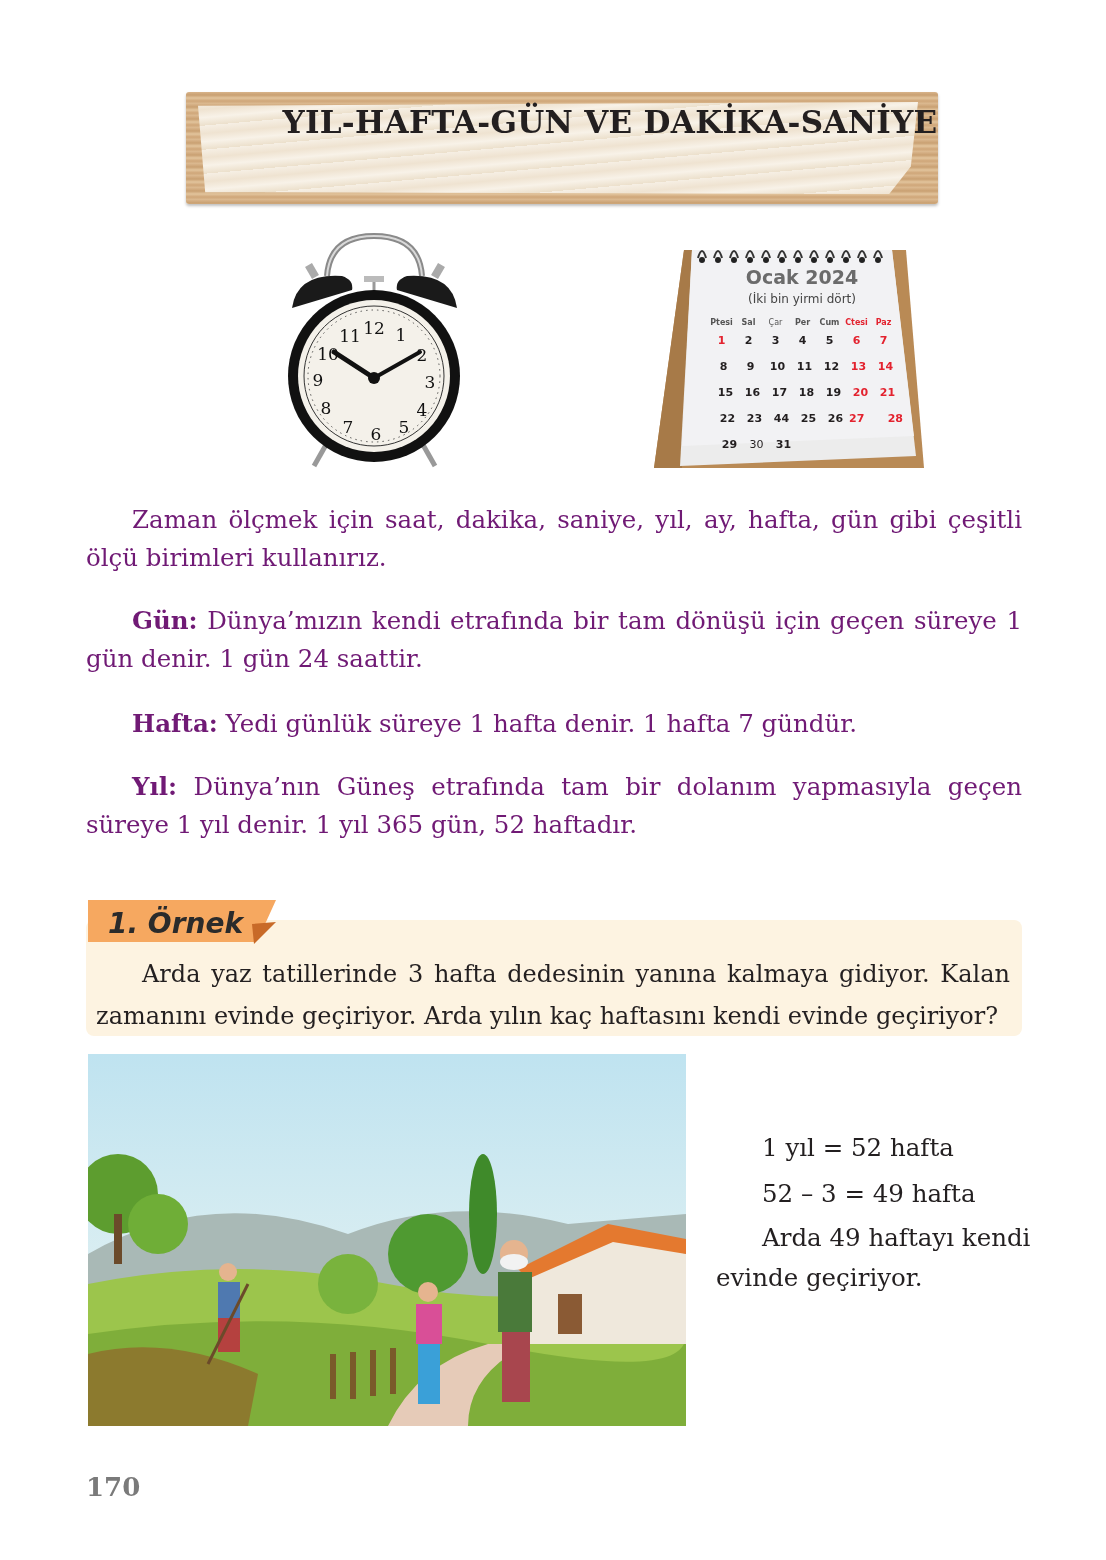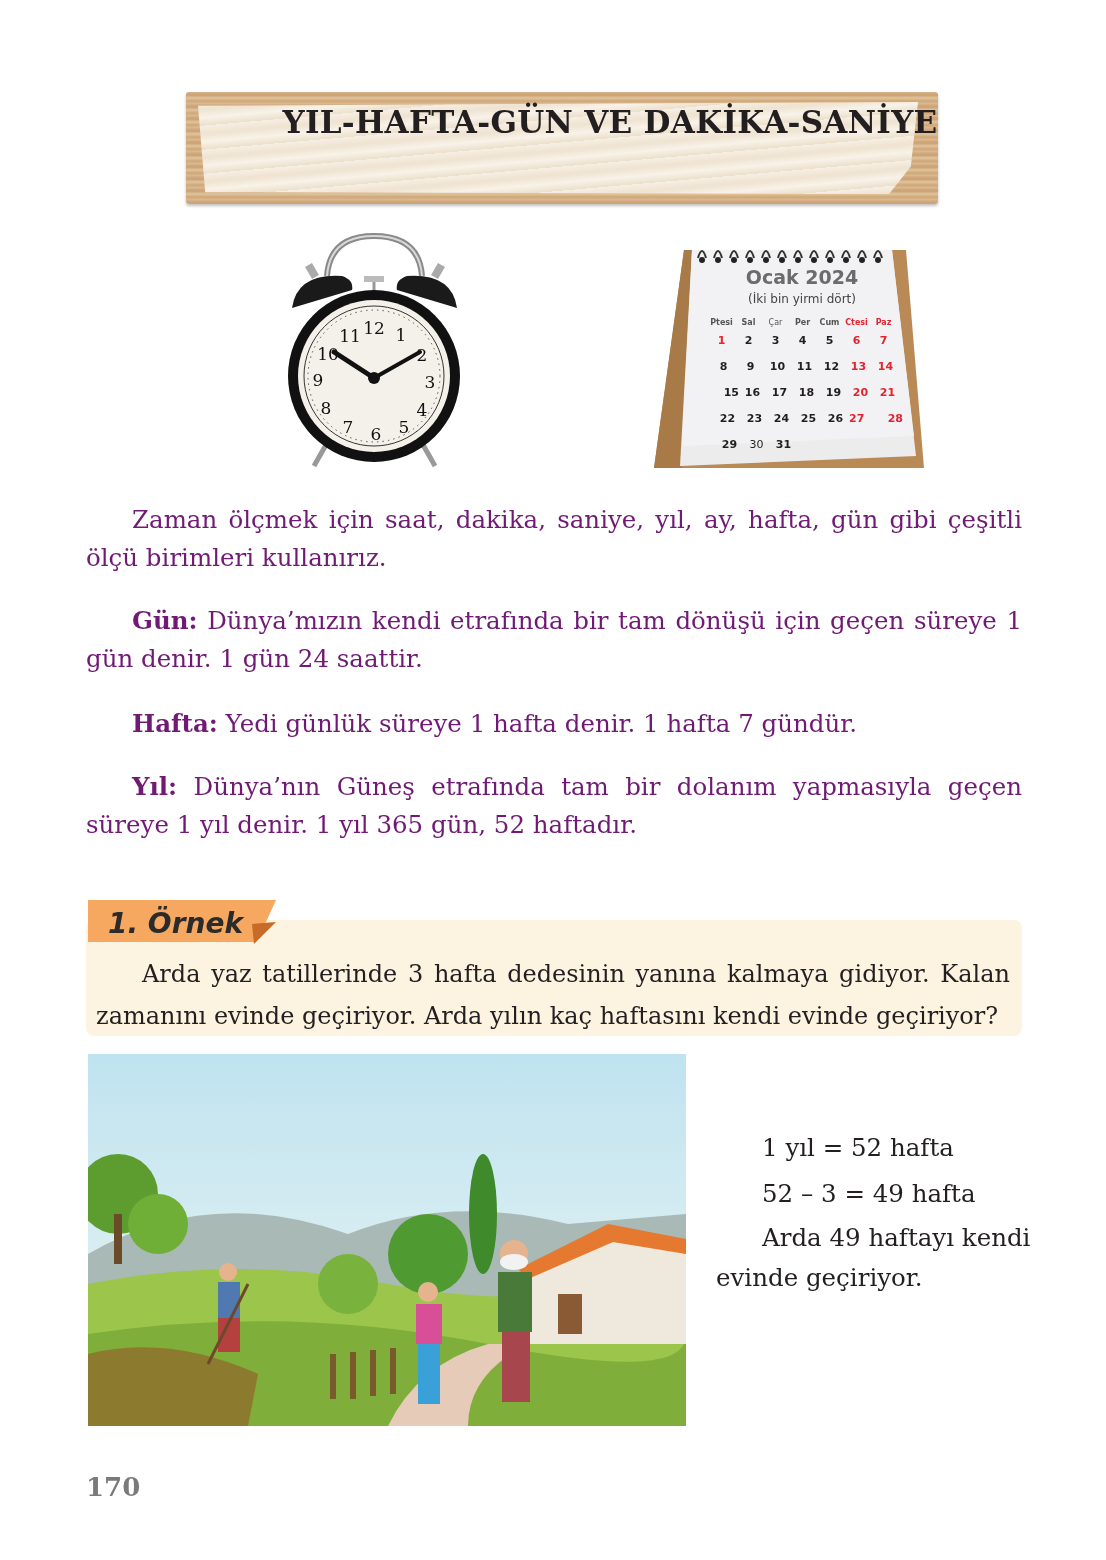--- a/index.html
+++ b/index.html
@@ -139,30 +139,30 @@
       <div style="position: absolute; left: 108px; top: 16px; width: 27px; text-align: center; color: rgb(35, 31, 32); font-size: 11px; font-weight: bold;">5</div>
       <div style="position: absolute; left: 135px; top: 16px; width: 27px; text-align: center; color: rgb(227, 35, 47); font-size: 11px; font-weight: bold;">6</div>
       <div style="position: absolute; left: 162px; top: 16px; width: 27px; text-align: center; color: rgb(227, 35, 47); font-size: 11px; font-weight: bold;">7</div>
       <div style="position: absolute; left: 2px; top: 42px; width: 27px; text-align: center; color: rgb(35, 31, 32); font-size: 11px; font-weight: bold;">8</div>
       <div style="position: absolute; left: 29px; top: 42px; width: 27px; text-align: center; color: rgb(35, 31, 32); font-size: 11px; font-weight: bold;">9</div>
       <div style="position: absolute; left: 56px; top: 42px; width: 27px; text-align: center; color: rgb(35, 31, 32); font-size: 11px; font-weight: bold;">10</div>
       <div style="position: absolute; left: 83px; top: 42px; width: 27px; text-align: center; color: rgb(35, 31, 32); font-size: 11px; font-weight: bold;">11</div>
       <div style="position: absolute; left: 110px; top: 42px; width: 27px; text-align: center; color: rgb(35, 31, 32); font-size: 11px; font-weight: bold;">12</div>
       <div style="position: absolute; left: 137px; top: 42px; width: 27px; text-align: center; color: rgb(227, 35, 47); font-size: 11px; font-weight: bold;">13</div>
       <div style="position: absolute; left: 164px; top: 42px; width: 27px; text-align: center; color: rgb(227, 35, 47); font-size: 11px; font-weight: bold;">14</div>
-      <div style="position: absolute; left: 4px; top: 68px; width: 27px; text-align: right; color: rgb(35, 31, 32); font-size: 11px; font-weight: bold;">15</div>
+      <div style="position: absolute; left: 4px; top: 68px; width: 27px; text-align: center; color: rgb(35, 31, 32); font-size: 11px; font-weight: bold;">15</div>
       <div style="position: absolute; left: 31px; top: 68px; width: 27px; text-align: center; color: rgb(35, 31, 32); font-size: 11px; font-weight: bold;">16</div>
       <div style="position: absolute; left: 58px; top: 68px; width: 27px; text-align: center; color: rgb(35, 31, 32); font-size: 11px; font-weight: bold;">17</div>
       <div style="position: absolute; left: 85px; top: 68px; width: 27px; text-align: center; color: rgb(35, 31, 32); font-size: 11px; font-weight: bold;">18</div>
       <div style="position: absolute; left: 112px; top: 68px; width: 27px; text-align: center; color: rgb(35, 31, 32); font-size: 11px; font-weight: bold;">19</div>
       <div style="position: absolute; left: 139px; top: 68px; width: 27px; text-align: center; color: rgb(227, 35, 47); font-size: 11px; font-weight: bold;">20</div>
       <div style="position: absolute; left: 166px; top: 68px; width: 27px; text-align: center; color: rgb(227, 35, 47); font-size: 11px; font-weight: bold;">21</div>
       <div style="position: absolute; left: 6px; top: 94px; width: 27px; text-align: center; color: rgb(35, 31, 32); font-size: 11px; font-weight: bold;">22</div>
       <div style="position: absolute; left: 33px; top: 94px; width: 27px; text-align: center; color: rgb(35, 31, 32); font-size: 11px; font-weight: bold;">23</div>
-      <div style="position: absolute; left: 60px; top: 94px; width: 27px; text-align: center; color: rgb(35, 31, 32); font-size: 11px; font-weight: bold;">24</div>
+      <div style="position: absolute; left: 60px; top: 94px; width: 27px; text-align: center; color: rgb(35, 31, 32); font-size: 11px; font-weight: bold;">44</div>
       <div style="position: absolute; left: 87px; top: 94px; width: 27px; text-align: center; color: rgb(35, 31, 32); font-size: 11px; font-weight: bold;">25</div>
       <div style="position: absolute; left: 114px; top: 94px; width: 27px; text-align: center; color: rgb(35, 31, 32); font-size: 11px; font-weight: bold;">26</div>
       <div style="position: absolute; left: 141px; top: 94px; width: 27px; text-align: left; color: rgb(227, 35, 47); font-size: 11px; font-weight: bold;">27</div>
       <div style="position: absolute; left: 168px; top: 94px; width: 27px; text-align: right; color: rgb(227, 35, 47); font-size: 11px; font-weight: bold;">28</div>
       <div style="position: absolute; left: 8px; top: 120px; width: 27px; text-align: center; color: rgb(35, 31, 32); font-size: 11px; font-weight: bold;">29</div>
       <div style="position: absolute; left: 35px; top: 120px; width: 27px; text-align: center; color: rgb(35, 31, 32); font-size: 11px; font-weight: normal;">30</div>
       <div style="position: absolute; left: 62px; top: 120px; width: 27px; text-align: center; color: rgb(35, 31, 32); font-size: 11px; font-weight: bold;">31</div>
     </div>
 </div>
 

